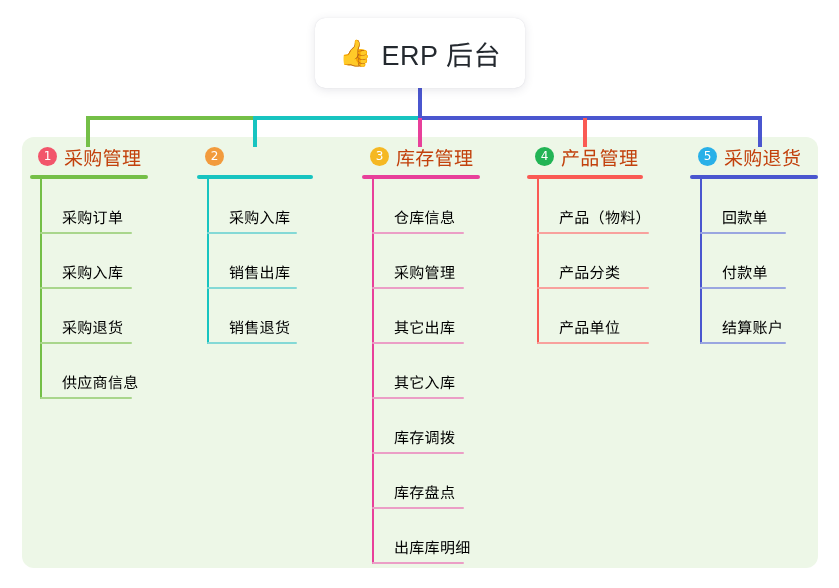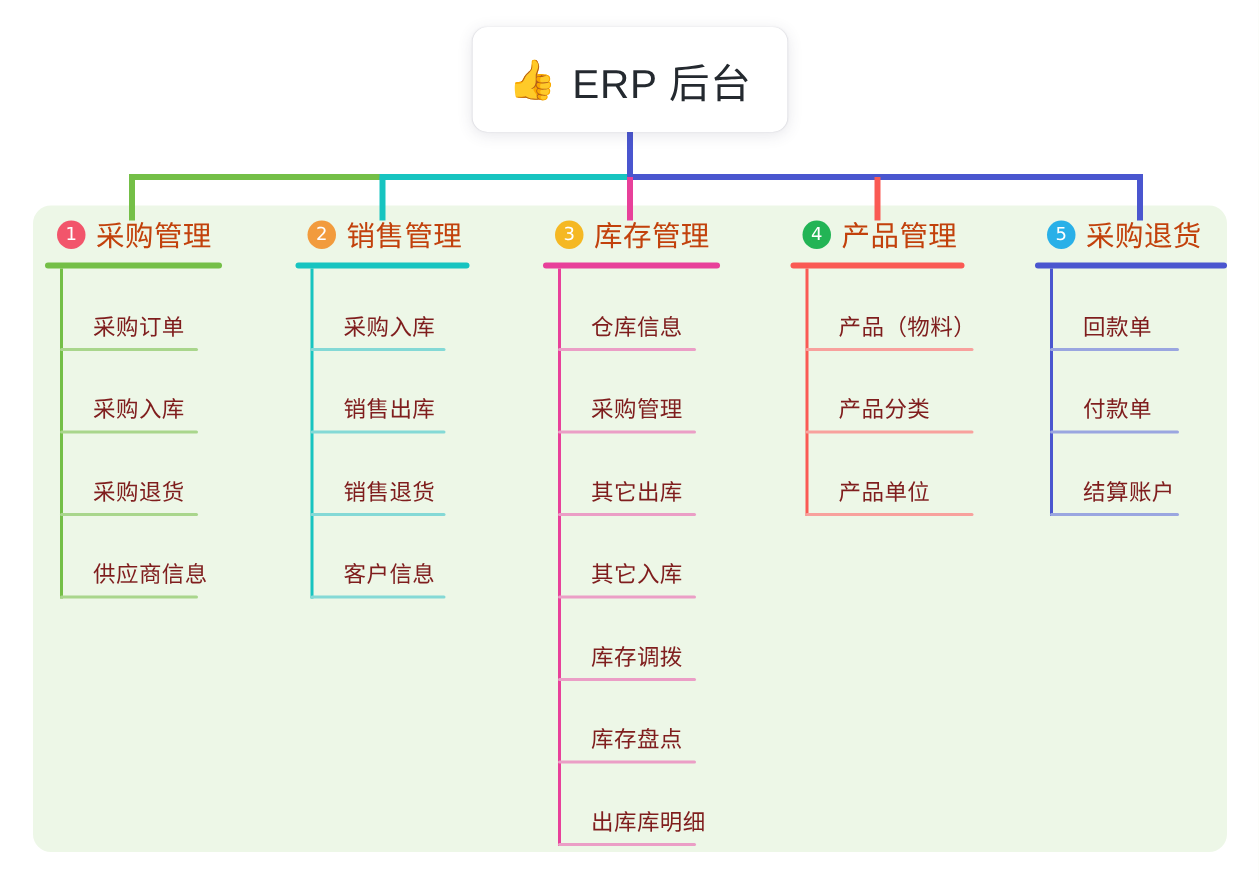--- a/index.html
+++ b/index.html
@@ -125,21 +125,21 @@
   .item {
     position: relative;
     height: 55px;
     box-sizing: border-box;
     display: flex;
     align-items: flex-end;
     padding-left: 22px;
   }
   .item-label {
     font-size: 15px;
-    color: #7f1d1d;
+    color: #000000;
     white-space: nowrap;
     padding-bottom: 7px;
     letter-spacing: 0.3px;
   }
   .item-rule {
     position: absolute;
     left: 0;
     bottom: 0;
     height: 2px;
     border-radius: 1px;
@@ -195,41 +195,36 @@
           </div>
           <div class="item">
             <span class="item-label">供应商信息</span>
             <div class="item-rule" style="background: rgb(169, 214, 140); width: 92px;"></div>
           </div>
         </div>
       </div>
       <div class="column" style="left: 197px; width: 116px;">
         <div class="col-head">
           <span class="badge" style="background: rgb(242, 155, 61);">2</span>
-          <span class="col-title">销售管理</span>
         </div>
         <div class="col-rule" style="background: rgb(23, 196, 192); width: 116px;"></div>
         <div class="items">
           <div class="spine" style="background: rgb(23, 196, 192);"></div>
           <div class="item">
             <span class="item-label">采购入库</span>
             <div class="item-rule" style="background: rgb(132, 217, 214); width: 90px;"></div>
           </div>
           <div class="item">
             <span class="item-label">销售出库</span>
             <div class="item-rule" style="background: rgb(132, 217, 214); width: 90px;"></div>
           </div>
           <div class="item">
             <span class="item-label">销售退货</span>
             <div class="item-rule" style="background: rgb(132, 217, 214); width: 90px;"></div>
           </div>
-          <div class="item">
-            <span class="item-label">客户信息</span>
-            <div class="item-rule" style="background: rgb(132, 217, 214); width: 90px;"></div>
-          </div>
         </div>
       </div>
       <div class="column" style="left: 362px; width: 118px;">
         <div class="col-head">
           <span class="badge" style="background: rgb(245, 184, 35);">3</span>
           <span class="col-title">库存管理</span>
         </div>
         <div class="col-rule" style="background: rgb(232, 64, 154); width: 118px;"></div>
         <div class="items">
           <div class="spine" style="background: rgb(232, 64, 154);"></div>

